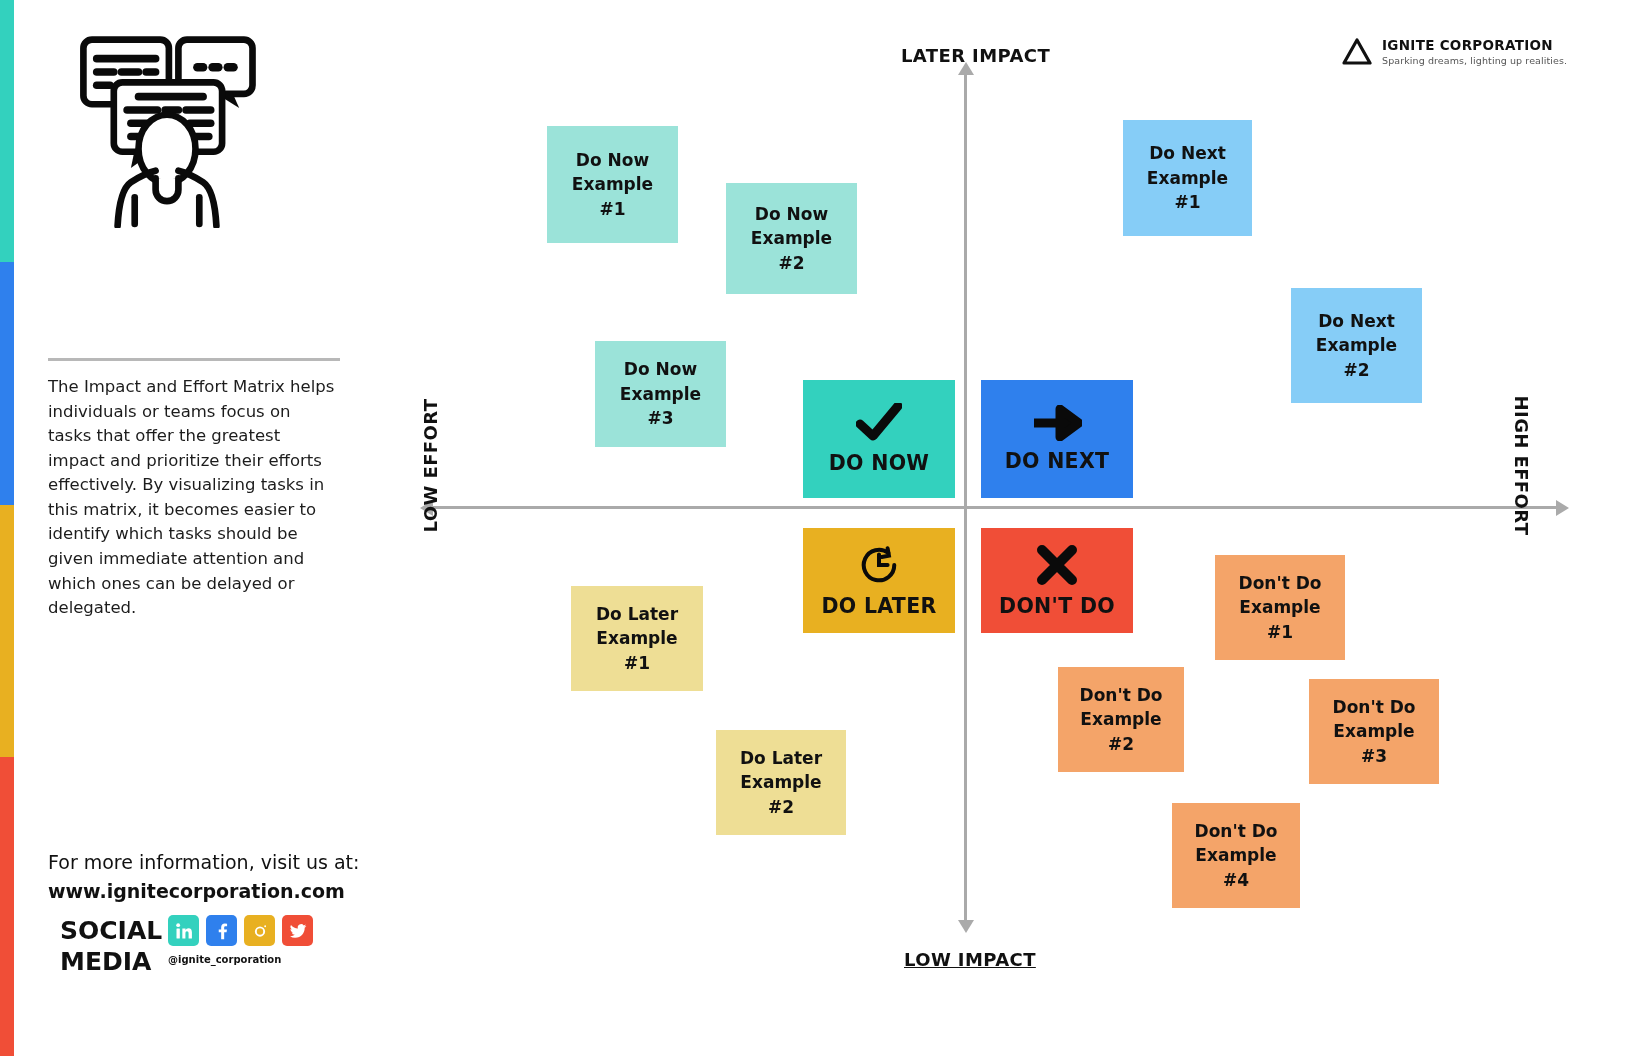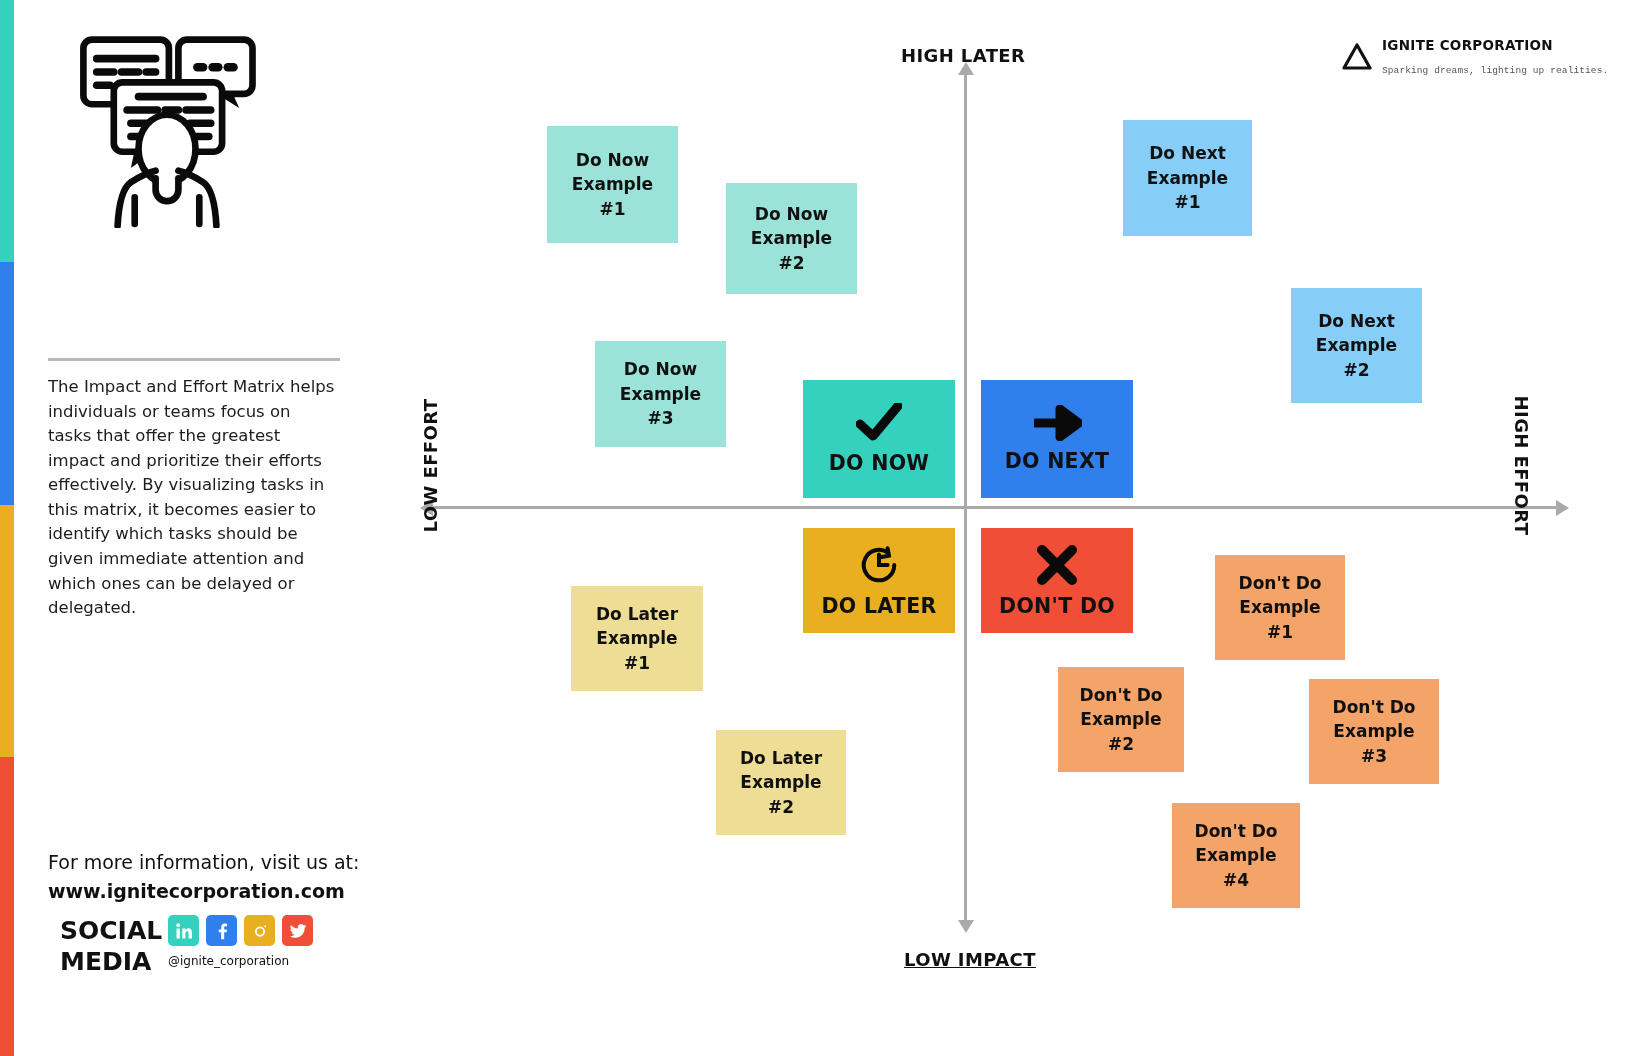--- a/index.html
+++ b/index.html
@@ -122,22 +122,23 @@
     border-radius: 5px;
     position: relative;
     display: flex;
     align-items: center;
     justify-content: center;
   }
   .handle {
     position: absolute;
     left: 120px;
     top: 42px;
-    font-size: 12px;
-    color: #111111;
+    font-size: 10px;
+    color: #111111;
+    font-weight: bold;
   }
 
   
   .matrix {
     position: absolute;
     left: 374px;
     top: 0;
     width: 1258px;
     height: 1056px;
   }
@@ -261,23 +262,22 @@
   .brand-text { line-height: 1.1; }
   .brand-name {
     font-size: 13.5px;
     font-weight: bold;
     letter-spacing: 0.3px;
     color: #111111;
   }
   .brand-tag {
     font-size: 9.5px;
     color: #555555;
-    margin-top: 13px;
+    margin-top: 3px;
     letter-spacing: 0.1px;
-    font-family: Liberation Mono, monospace;
   }
 </style>
 </head>
 <body>
 
 <div class="edge-strip" id="edge-strip">
     <div class="edge-band" style="height: 262px; background: rgb(51, 209, 190);"></div>
     <div class="edge-band" style="height: 243px; background: rgb(47, 128, 237);"></div>
     <div class="edge-band" style="height: 252px; background: rgb(232, 176, 33);"></div>
     <div class="edge-band" style="height: 299px; background: rgb(240, 78, 55);"></div>
@@ -379,21 +379,21 @@
     </div>
   </div>
 
   <div class="axis-v"></div>
   <div class="axis-h"></div>
   <div class="arrowhead arrow-up"></div>
   <div class="arrowhead arrow-down"></div>
   <div class="arrowhead arrow-left"></div>
   <div class="arrowhead arrow-right"></div>
 
-  <div class="axis-label lbl-top">HIGH LATER</div>
+  <div class="axis-label lbl-top">LATER IMPACT</div>
   <div class="axis-label lbl-bottom">LOW IMPACT</div>
   <div class="axis-label lbl-left">LOW EFFORT</div>
   <div class="axis-label lbl-right">HIGH EFFORT</div>
 
   <div id="notes-layer">
       <div class="note" style="left: 173px; top: 126px; width: 131px; height: 117px; background: rgb(155, 227, 217);">
         <span style="white-space: pre-line;">Do Now
 Example
 #1</span>
       </div>

